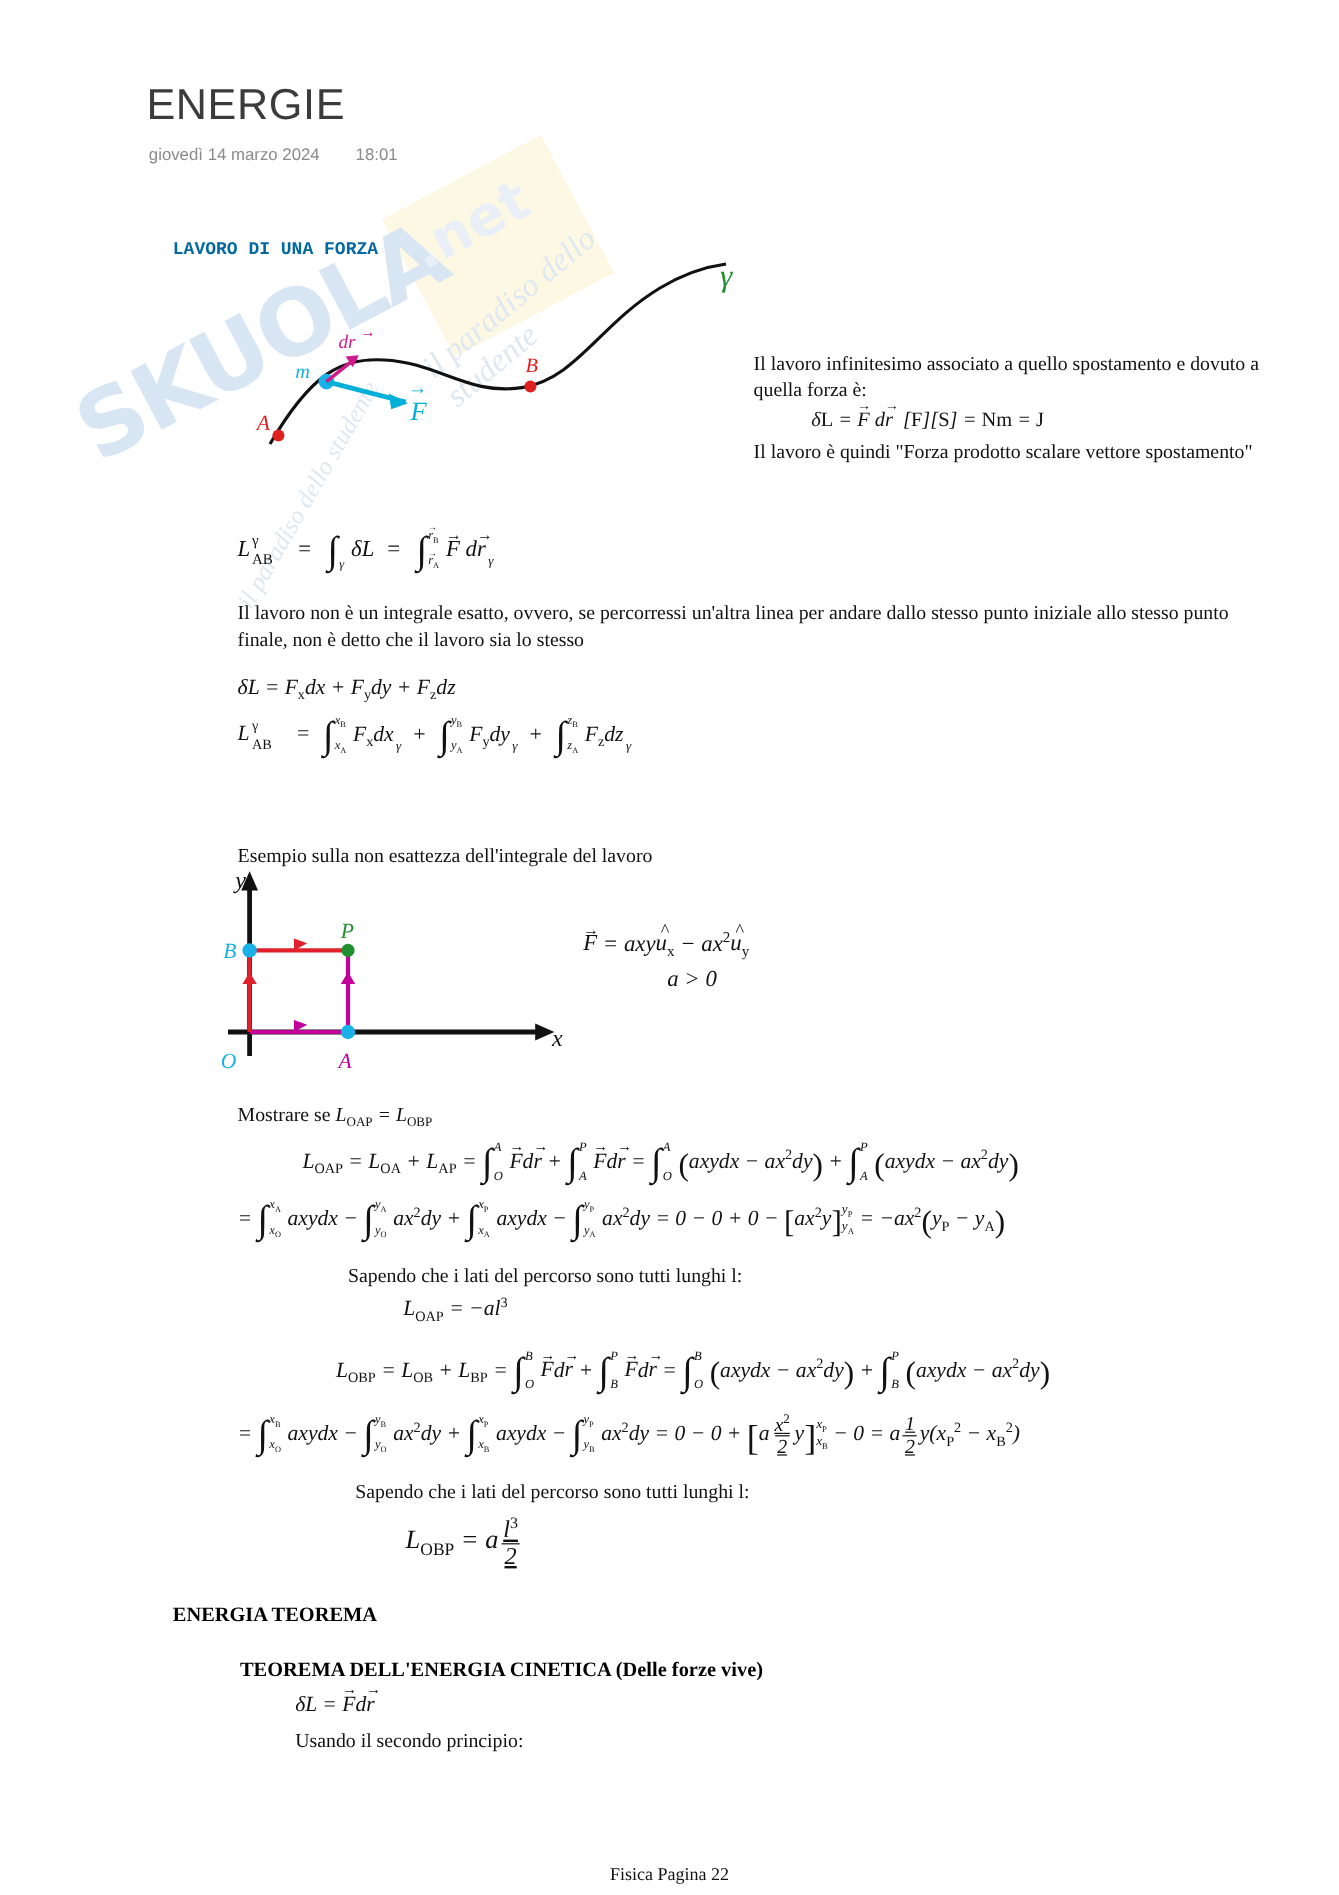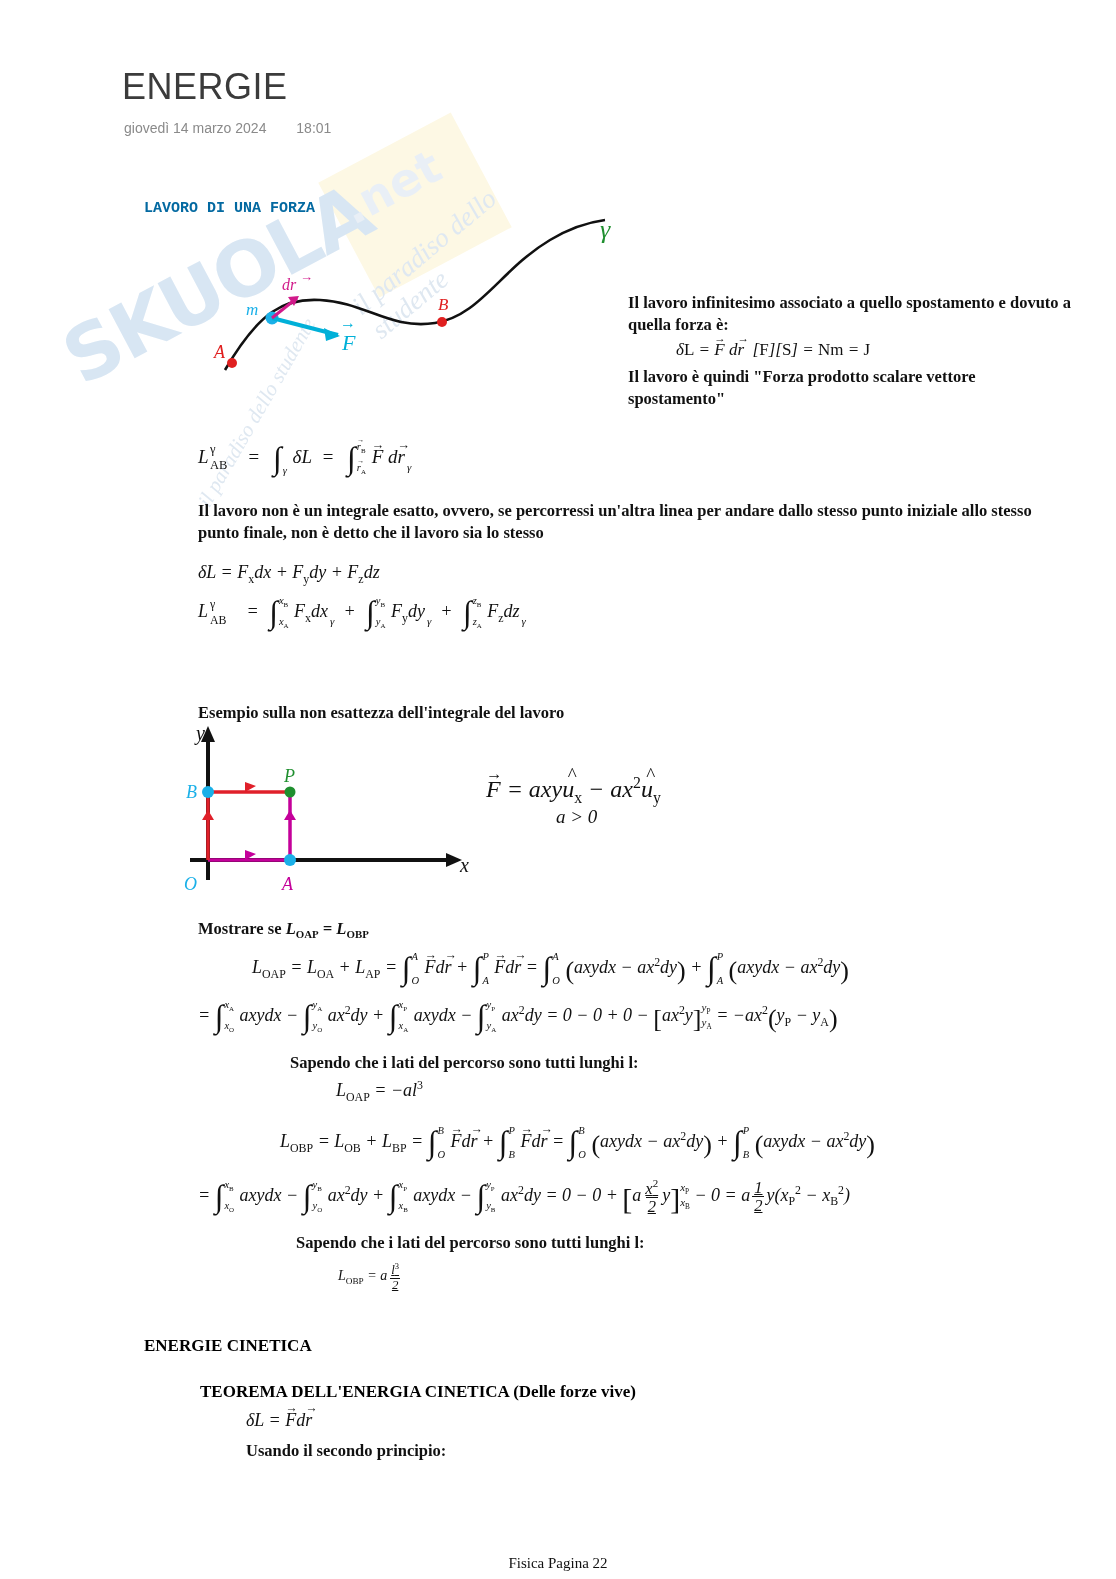--- a/index.html
+++ b/index.html
@@ -111,21 +111,20 @@
     font-family: "Liberation Serif", serif;
     font-weight: bold;
     font-size: 17px;
     color: #000;
   }
   .body-t {
     font-family: "Liberation Serif", serif;
     font-size: 16.5px;
     line-height: 1.32;
     color: #111;
-    font-weight: bold;
   }
   .math {
     font-family: "Liberation Serif", serif;
     font-style: italic;
     font-size: 17px;
     color: #111;
     white-space: nowrap;
   }
   .math .up { font-style: normal; }
   sub, sup { font-style: normal; font-size: 0.66em; }
@@ -350,21 +349,21 @@
 
     <text x="36" y="20" font-family="Liberation Serif, serif" font-style="italic" font-size="20" fill="#111111">y</text>
     <text x="300" y="152" font-family="Liberation Serif, serif" font-style="italic" font-size="20" fill="#111111">x</text>
     <text x="26" y="78" font-family="Liberation Serif, serif" font-style="italic" font-size="18" fill="#1ab0e8">B</text>
     <text x="124" y="62" font-family="Liberation Serif, serif" font-style="italic" font-size="18" fill="#1f8f2f">P</text>
     <text x="24" y="170" font-family="Liberation Serif, serif" font-style="italic" font-size="18" fill="#1ab0e8">O</text>
     <text x="122" y="170" font-family="Liberation Serif, serif" font-style="italic" font-size="18" fill="#c4009a">A</text>
   </svg>
 </div>
 
-<div class="blk math" style="left:486px; top:774px; font-size:24px;">
+<div class="blk math" style="left:486px; top:774px; font-size:19px;">
   <span class="vec">F</span> = axy<span class="hat">u<sub>x</sub></span> − ax<sup>2</sup><span class="hat">u<sub>y</sub></span>
 </div>
 <div class="blk math" style="left:556px; top:806px; font-size:19px;">a &gt; 0</div>
 
 <div class="blk body-t" style="left:198px; top:918px;">
   Mostrare se <span class="math" style="font-size:16.5px;">L<sub>OAP</sub> = L<sub>OBP</sub></span>
 </div>
 
 <div class="blk math" style="left:252px; top:952px; font-size:18px;">
   L<sub>OAP</sub> = L<sub>OA</sub> + L<sub>AP</sub> =
@@ -523,27 +522,27 @@
     </span>y<span style="font-size:30px; font-style:normal; vertical-align:-0.28em; line-height:0.6;">]</span><span style="display:inline-block; vertical-align:middle; font-size:11px; line-height:1.05;"><span style="display:block;">x<sub>P</sub></span><span style="display:block;">x<sub>B</sub></span></span>
   − 0 = a<span class="frac">
       <span class="num">1</span>
       <span class="den">2</span>
     </span>y(x<sub>P</sub><sup>2</sup> − x<sub>B</sub><sup>2</sup>)
 </div>
 
 <div class="blk body-t" style="left:296px; top:1232px;">
   <span>Sapendo che i lati del percorso sono tutti lunghi l:</span>
 </div>
-<div class="blk math" style="left:338px; top:1262px; font-size:14px;">
+<div class="blk math" style="left:338px; top:1262px; font-size:22px;">
   L<sub>OBP</sub> = a<span class="frac">
       <span class="num">l<sup>3</sup></span>
       <span class="den">2</span>
     </span>
 </div>
 
-<div class="blk sec-bold" style="left:144px; top:1336px;">ENERGIE CINETICA</div>
+<div class="blk sec-bold" style="left:144px; top:1336px;">ENERGIA TEOREMA</div>
 <div class="blk sec-bold" style="left:200px; top:1382px;">TEOREMA DELL'ENERGIA CINETICA (Delle forze vive)</div>
 <div class="blk math" style="left:246px; top:1410px; font-size:18px;">
   δL = <span class="vec">F</span>d<span class="vec">r</span>
 </div>
 <div class="blk body-t" style="left:246px; top:1440px;">Usando il secondo principio:</div>
 
 <div class="footer">Fisica Pagina 22</div>
 
 </body></html>

